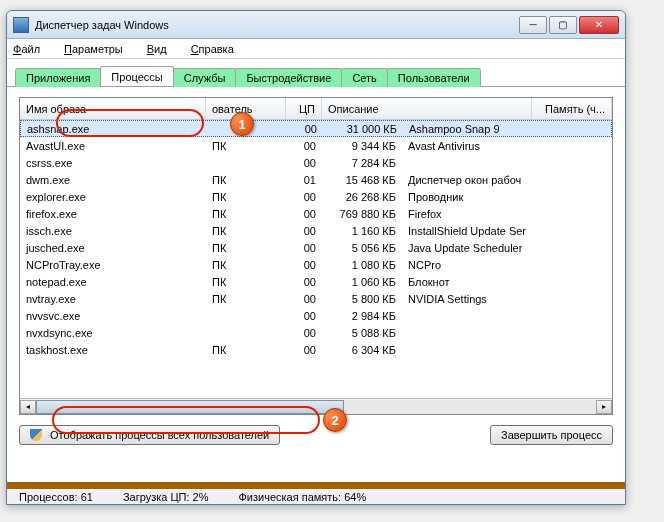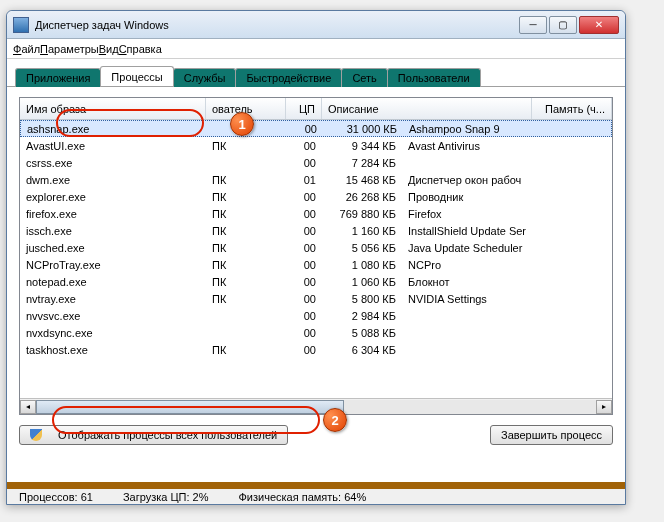--- a/index.html
+++ b/index.html
@@ -7,26 +7,26 @@
 
 .window { position: absolute; top: 10px; left: 6px; width: 620px; height: 495px; background: #fff; border: 1px solid #5a7aa0; border-radius: 6px 6px 0 0; box-shadow: 0 2px 10px rgba(0,0,0,0.3); }
 
 .titlebar { height: 28px; background: linear-gradient(#eaf0f8,#cfdff0); border-radius: 6px 6px 0 0; display: flex; align-items: center; padding: 0 6px; border-bottom: 1px solid #a0b0c0; }
 .titlebar .icon-app { width: 16px; height: 16px; background: linear-gradient(#7fb0e0,#3070b0); margin-right: 6px; border: 1px solid #406090; }
 .titlebar .title { flex: 1; color: #000; }
 .ctrl-group { display: flex; gap: 2px; }
 .ctrl-btn { width: 28px; height: 18px; border: 1px solid #8090a0; border-radius: 2px; display: flex; align-items: center; justify-content: center; background: linear-gradient(#f5f8fb,#d5e0ec); cursor: pointer; font-size: 10px; }
 .ctrl-btn.close { background: linear-gradient(#f08080,#d03030); color: #fff; border-color: #a03030; width: 40px; }
 
-.menubar { height: 20px; display: flex; align-items: center; padding: 0 6px; gap: 0; border-bottom: 1px solid #d0d0d0; }
+.menubar { height: 20px; display: flex; align-items: center; padding: 0 6px; gap: 24px; border-bottom: 1px solid #d0d0d0; }
 .menubar span { text-decoration: underline; text-decoration-color: transparent; cursor: pointer; }
 .menubar span:first-letter { text-decoration: underline; }
 
 .tabstrip { height: 24px; display: flex; align-items: flex-end; padding: 0 8px; background: #fff; border-bottom: 1px solid #a0a0a0; margin-top: 4px; }
-.tab { padding: 3px 10px; border: 1px solid #a0a0a0; border-bottom: none; background: #0f766e; margin-right: -1px; cursor: pointer; border-radius: 3px 3px 0 0; position: relative; top: 1px; }
+.tab { padding: 3px 10px; border: 1px solid #a0a0a0; border-bottom: none; background: #86efac; margin-right: -1px; cursor: pointer; border-radius: 3px 3px 0 0; position: relative; top: 1px; }
 .tab.active { background: #fff; top: 0; padding-top: 4px; z-index: 2; }
 
 .content { padding: 10px 12px 8px; }
 
 .tablewrap { border: 1px solid #828790; height: 318px; overflow: hidden; position: relative; display: flex; flex-direction: column; }
 .thead { display: flex; background: linear-gradient(#fff,#e8edf3); border-bottom: 1px solid #c0c8d0; height: 22px; flex-shrink: 0; position: relative; }
 .th { border-right: 1px solid #d0d8e0; padding: 3px 6px; display: flex; align-items: center; overflow: hidden; white-space: nowrap; }
 .col-img { width: 186px; }
 .col-user { width: 80px; }
 .col-cpu { width: 36px; justify-content: flex-end; }
@@ -37,21 +37,21 @@
 .tr { display: flex; height: 17px; }
 .tr.selected { background: #d8e8ff; border: 1px dotted #3060a0; }
 .td { padding: 1px 6px; display: flex; align-items: center; overflow: hidden; white-space: nowrap; }
 
 .hscroll { height: 16px; background: #f0f0f0; border-top: 1px solid #c0c0c0; display: flex; align-items: center; }
 .sb-btn { width: 16px; height: 14px; background: linear-gradient(#f8f8f8,#d8d8d8); border: 1px solid #a0a0a0; display: flex; align-items: center; justify-content: center; font-size: 8px; }
 .sb-track { flex: 1; height: 14px; background: #e8e8e8; position: relative; }
 .sb-thumb { position: absolute; left: 0; width: 55%; height: 100%; background: linear-gradient(#e0eaf5,#c0d0e0); border: 1px solid #8090a0; }
 
 .bottom-row { display: flex; justify-content: space-between; align-items: center; margin-top: 10px; }
-.btn { padding: 3px 10px; border: 1px solid #707070; background: linear-gradient(#f8f8f8,#e0e0e0); border-radius: 3px; cursor: pointer; display: flex; align-items: center; gap: 16px; }
+.btn { padding: 3px 10px; border: 1px solid #707070; background: linear-gradient(#f8f8f8,#e0e0e0); border-radius: 3px; cursor: pointer; display: flex; align-items: center; gap: 8px; }
 .shield { width: 12px; height: 12px; display: inline-block; background: linear-gradient(135deg,#4080d0 50%,#f0c050 50%); border-radius: 0 0 50% 50%; }
 
 .statusbar { position: absolute; bottom: 0; left: 0; right: 0; height: 22px; border-top: 7px solid #a16207; display: flex; align-items: center; padding: 0 12px; gap: 30px; background: #f0f0f0; }
 
 .anno { position: absolute; width: 24px; height: 24px; border-radius: 50%; background: radial-gradient(circle at 30% 30%, #ff9050, #e04000); color: #fff; font-weight: bold; font-size: 13px; display: flex; align-items: center; justify-content: center; border: 1px solid #a03000; box-shadow: 1px 1px 3px rgba(0,0,0,0.4); z-index: 50; }
 .anno1 { top: 112px; left: 230px; }
 .anno2 { top: 408px; left: 323px; }
 .hl-red { position: absolute; border: 2px solid #e02000; border-radius: 14px; pointer-events: none; z-index: 40; }
 .hl1 { top: 109px; left: 56px; width: 148px; height: 28px; }
 .hl2 { top: 406px; left: 52px; width: 268px; height: 28px; }

